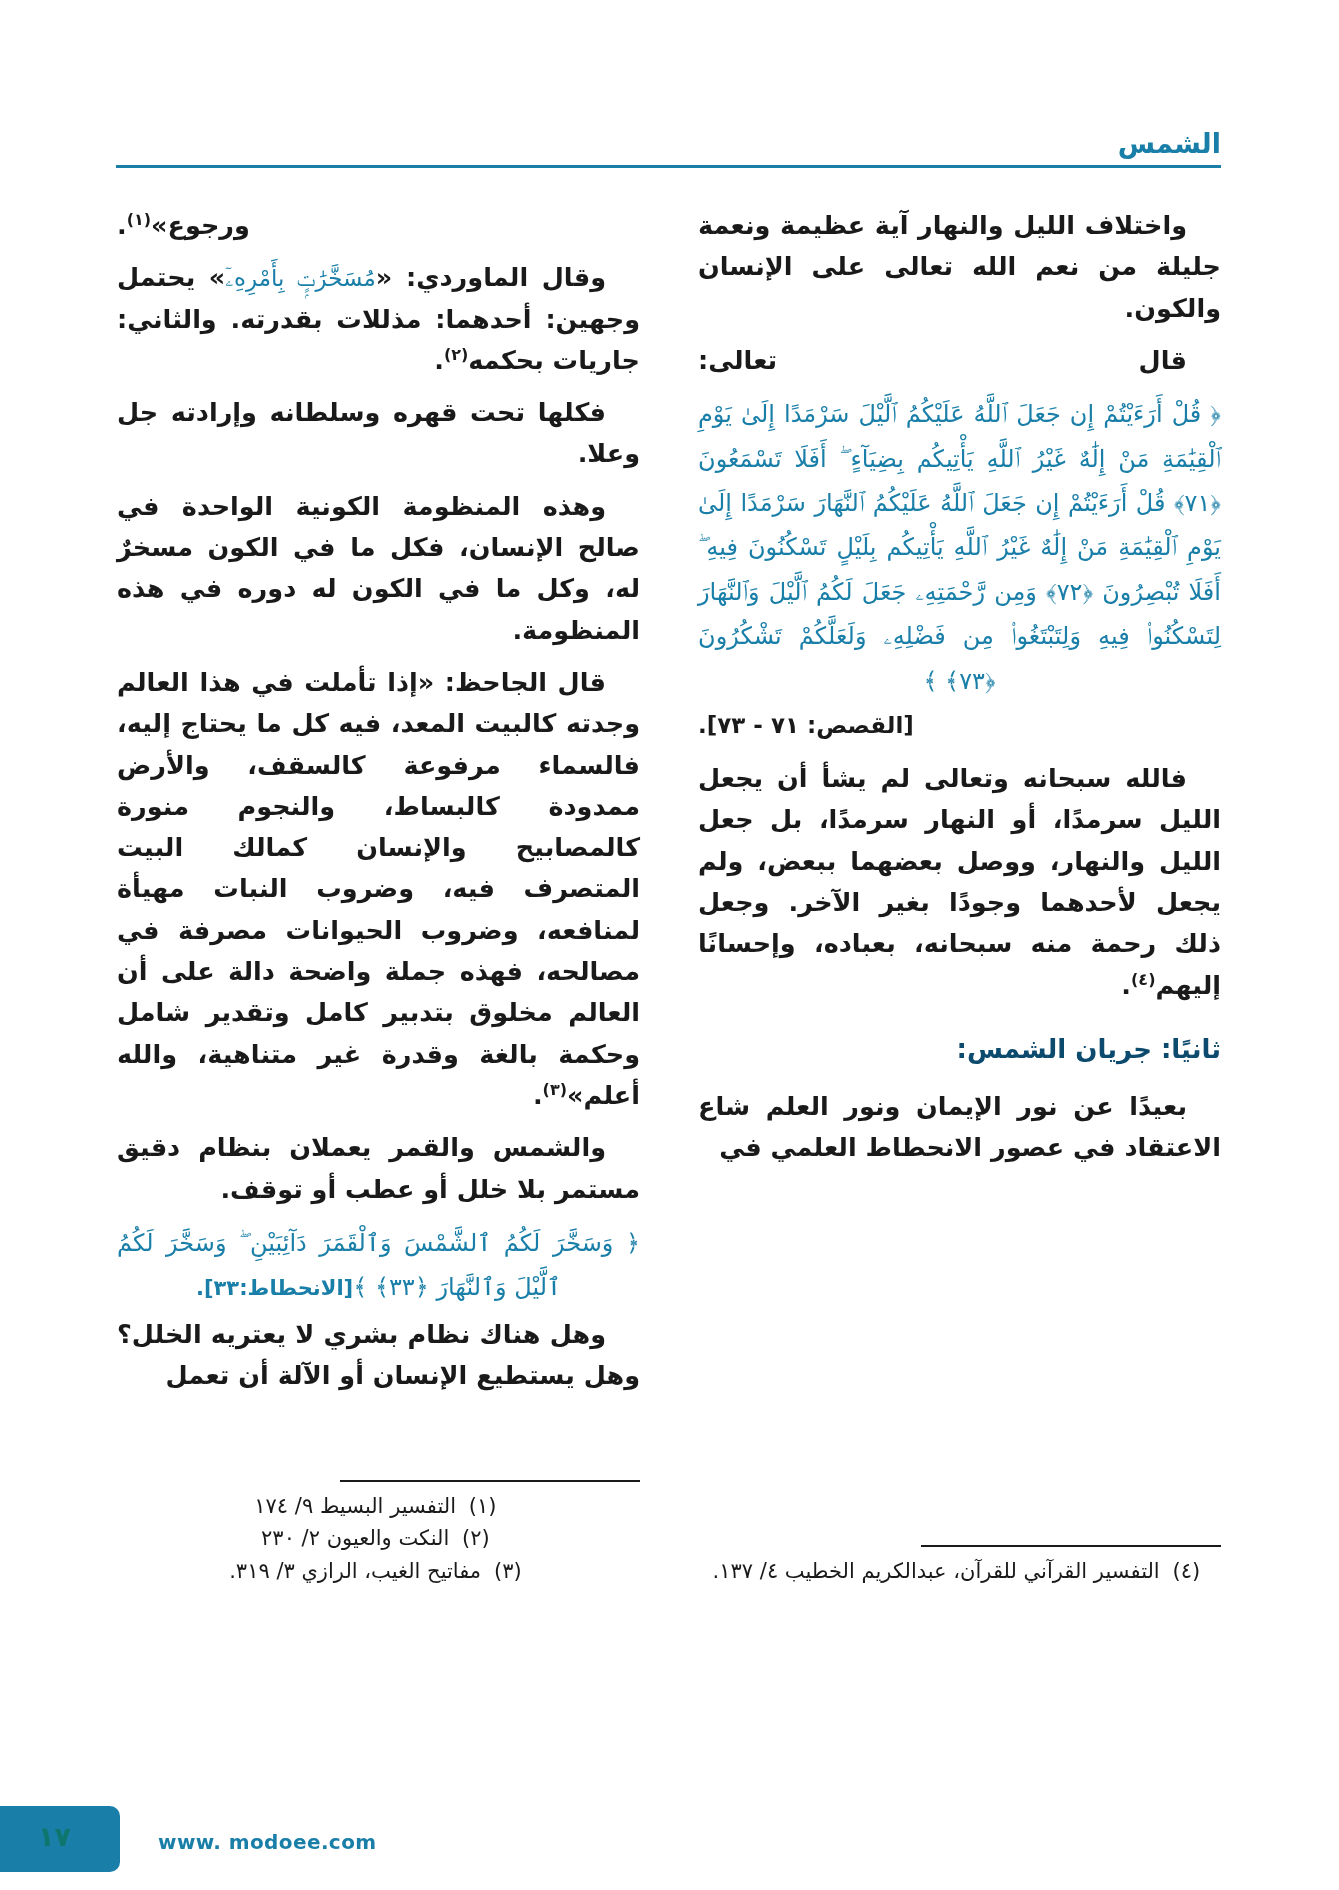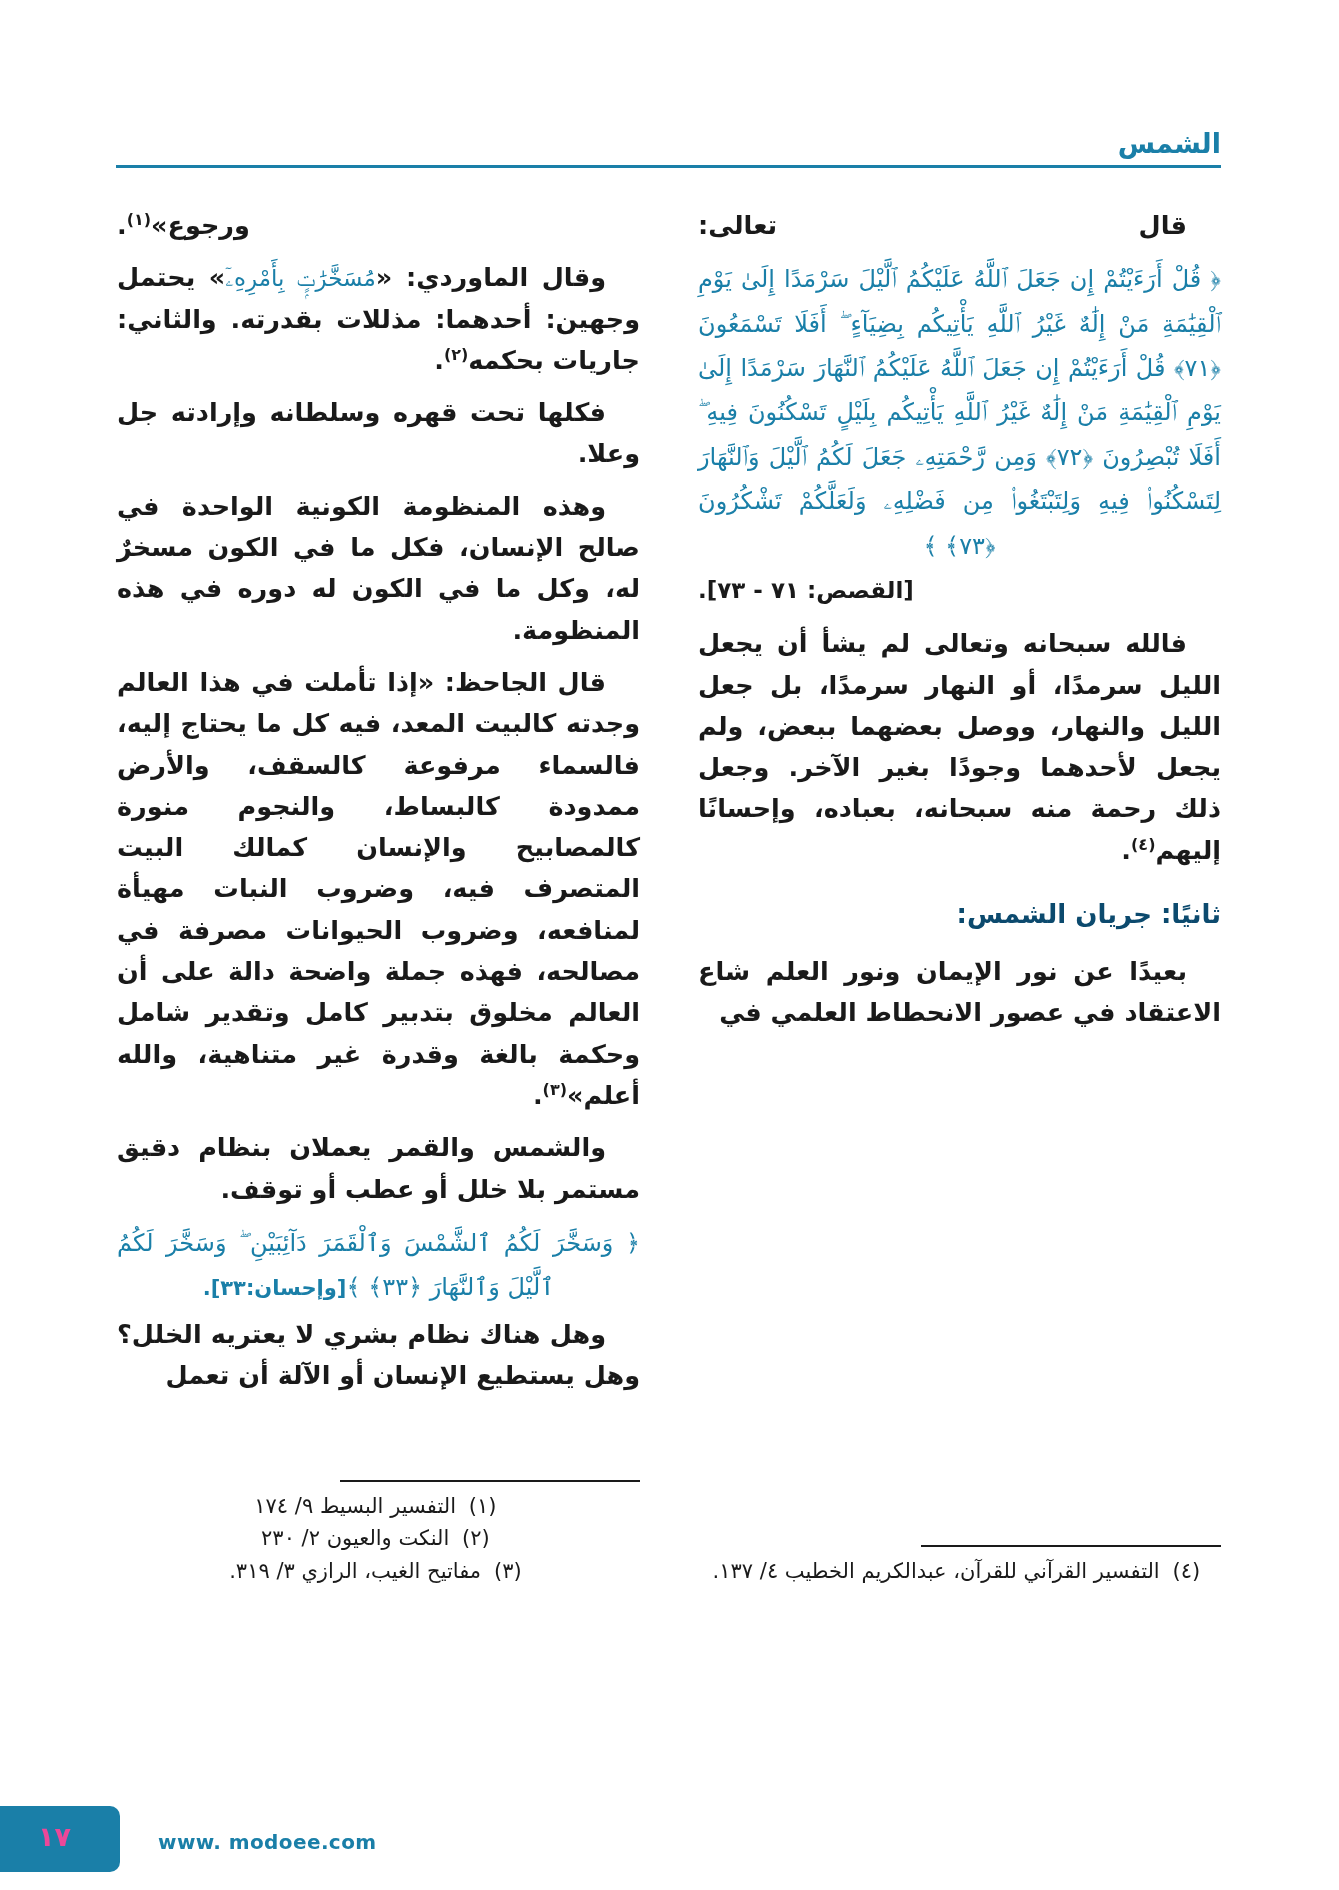--- a/index.html
+++ b/index.html
@@ -167,21 +167,21 @@
     bottom: 18px;
     width: 120px;
     height: 66px;
     background: #1a7fa8;
     border-radius: 0 10px 10px 0;
   }
   .footer-pagenum {
     position: absolute;
     left: 38px;
     bottom: 38px;
-    color: #ec4899;
+    color: #0f766e;
     font-size: 27px;
     font-family: "DejaVu Sans", sans-serif;
     font-weight: bold;
   }
   .footer-url {
     position: absolute;
     left: 158px;
     bottom: 36px;
     color: #1a7fa8;
     font-size: 20px;
@@ -194,20 +194,21 @@
 <body>
 
 <div class="page-header">
   <div class="header-title">الشمس</div>
   <div class="header-rule"></div>
 </div>
 
 <div class="columns">
 
   <div class="col col-left" style="padding-bottom:150px;">
+    <p class="indent">واختلاف الليل والنهار آية عظيمة ونعمة جليلة من نعم الله تعالى على الإنسان والكون.</p>
     <p class="indent" style="text-align-last:justify;">قال تعالى:</p>
     <div class="quran">﴿ قُلْ أَرَءَيْتُمْ إِن جَعَلَ ٱللَّهُ عَلَيْكُمُ ٱلَّيْلَ سَرْمَدًا إِلَىٰ يَوْمِ ٱلْقِيَٰمَةِ مَنْ إِلَٰهٌ غَيْرُ ٱللَّهِ يَأْتِيكُم بِضِيَآءٍ ۖ أَفَلَا تَسْمَعُونَ ﴿٧١﴾ قُلْ أَرَءَيْتُمْ إِن جَعَلَ ٱللَّهُ عَلَيْكُمُ ٱلنَّهَارَ سَرْمَدًا إِلَىٰ يَوْمِ ٱلْقِيَٰمَةِ مَنْ إِلَٰهٌ غَيْرُ ٱللَّهِ يَأْتِيكُم بِلَيْلٍ تَسْكُنُونَ فِيهِ ۖ أَفَلَا تُبْصِرُونَ ﴿٧٢﴾ وَمِن رَّحْمَتِهِۦ جَعَلَ لَكُمُ ٱلَّيْلَ وَٱلنَّهَارَ لِتَسْكُنُوا۟ فِيهِ وَلِتَبْتَغُوا۟ مِن فَضْلِهِۦ وَلَعَلَّكُمْ تَشْكُرُونَ ﴿٧٣﴾ ﴾</div>
     <p class="ref">[القصص: ٧١ - ٧٣].</p>
     <p class="indent"><span>فالله سبحانه وتعالى لم يشأ أن يجعل الليل سرمدًا، أو النهار سرمدًا، بل جعل الليل والنهار، ووصل بعضهما ببعض، ولم يجعل لأحدهما وجودًا بغير الآخر. وجعل ذلك رحمة منه سبحانه، بعباده، وإحسانًا إليهم</span><sup class="fn">(٤)</sup><span>.</span></p>
     <p class="subhead">ثانيًا: جريان الشمس:</p>
     <p class="indent">بعيدًا عن نور الإيمان ونور العلم شاع الاعتقاد في عصور الانحطاط العلمي في</p>
 
     <div class="footnotes">
       <div class="fn-rule"></div>
       <p class="fn-line wrap">
@@ -217,21 +218,21 @@
     </div>
   </div>
 
   <div class="col col-right" style="padding-bottom:180px;">
     <p class="last-center"><span>ورجوع»</span><sup class="fn">(١)</sup><span>.</span></p>
     <p class="indent"><span>وقال الماوردي: «</span><span class="quran-inline">مُسَخَّرَٰتٍۭ بِأَمْرِهِۦٓ</span><span>» يحتمل وجهين: أحدهما: مذللات بقدرته. والثاني: جاريات بحكمه</span><sup class="fn">(٢)</sup><span>.</span></p>
     <p class="indent">فكلها تحت قهره وسلطانه وإرادته جل وعلا.</p>
     <p class="indent">وهذه المنظومة الكونية الواحدة في صالح الإنسان، فكل ما في الكون مسخرٌ له، وكل ما في الكون له دوره في هذه المنظومة.</p>
     <p class="indent"><span>قال الجاحظ: «إذا تأملت في هذا العالم وجدته كالبيت المعد، فيه كل ما يحتاج إليه، فالسماء مرفوعة كالسقف، والأرض ممدودة كالبساط، والنجوم منورة كالمصابيح والإنسان كمالك البيت المتصرف فيه، وضروب النبات مهيأة لمنافعه، وضروب الحيوانات مصرفة في مصالحه، فهذه جملة واضحة دالة على أن العالم مخلوق بتدبير كامل وتقدير شامل وحكمة بالغة وقدرة غير متناهية، والله أعلم»</span><sup class="fn">(٣)</sup><span>.</span></p>
     <p class="indent">والشمس والقمر يعملان بنظام دقيق مستمر بلا خلل أو عطب أو توقف.</p>
-    <div class="quran"><span>﴿ وَسَخَّرَ لَكُمُ ٱلشَّمْسَ وَٱلْقَمَرَ دَآئِبَيْنِ ۖ وَسَخَّرَ لَكُمُ ٱلَّيْلَ وَٱلنَّهَارَ ﴿٣٣﴾ ﴾</span><span class="ref-inline">[وإحسان:٣٣].</span></div>
+    <div class="quran"><span>﴿ وَسَخَّرَ لَكُمُ ٱلشَّمْسَ وَٱلْقَمَرَ دَآئِبَيْنِ ۖ وَسَخَّرَ لَكُمُ ٱلَّيْلَ وَٱلنَّهَارَ ﴿٣٣﴾ ﴾</span><span class="ref-inline">[الانحطاط:٣٣].</span></div>
     <p class="indent">وهل هناك نظام بشري لا يعتريه الخلل؟ وهل يستطيع الإنسان أو الآلة أن تعمل</p>
 
     <div class="footnotes">
       <div class="fn-rule"></div>
       <p class="fn-line">
         <span class="fn-num">(١)</span>
         <span>التفسير البسيط ٩/ ١٧٤</span>
       </p>
       <p class="fn-line">
         <span class="fn-num">(٢)</span>

